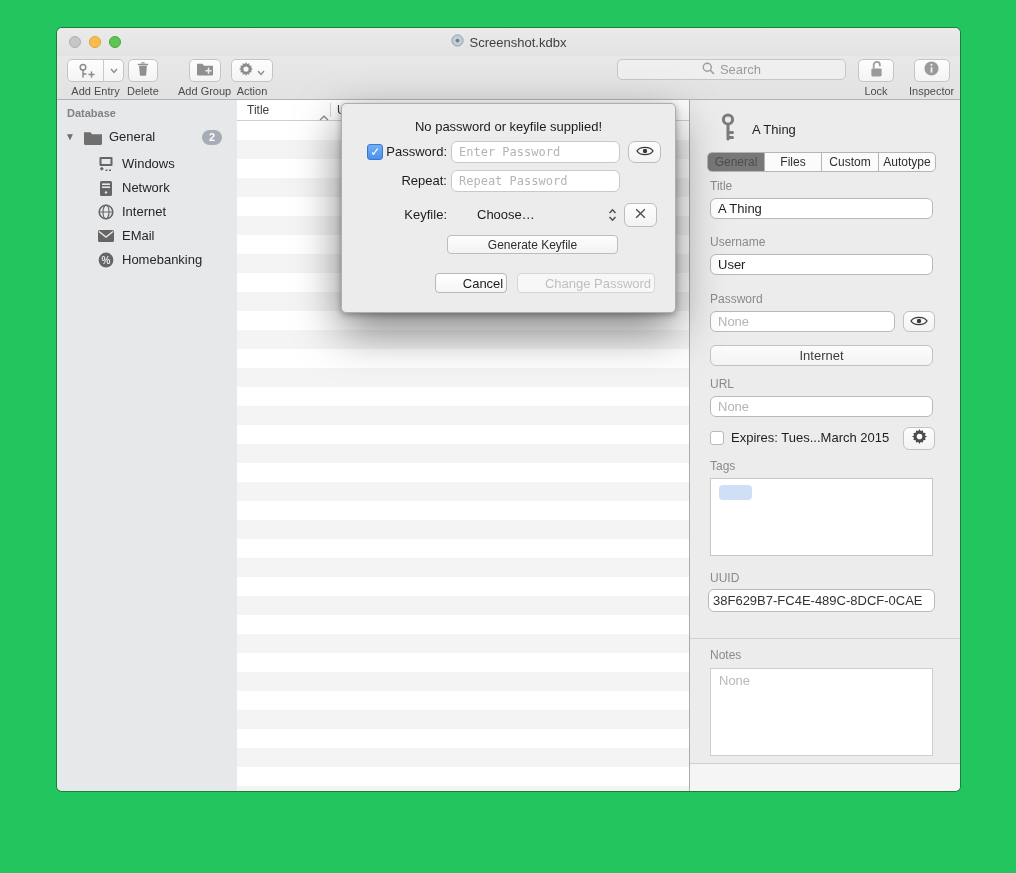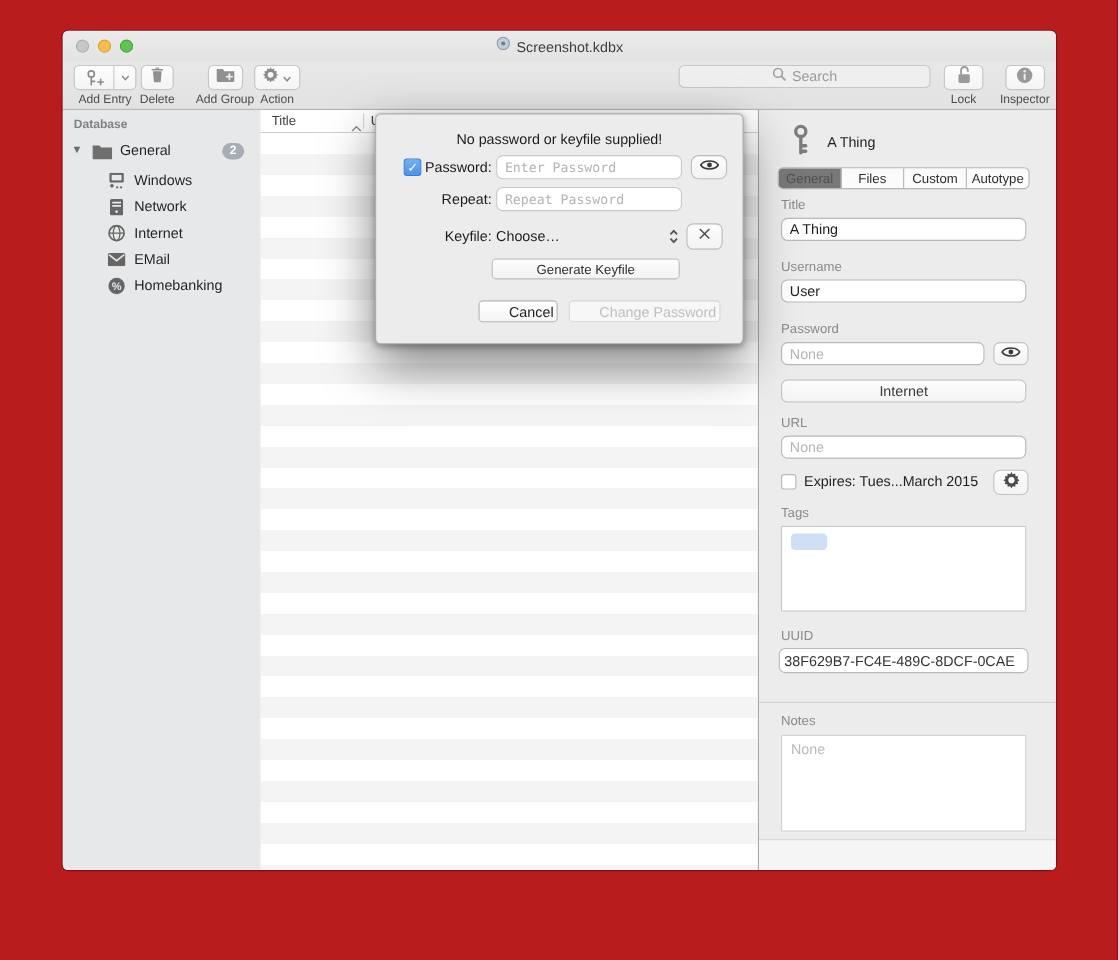--- a/index.html
+++ b/index.html
@@ -1,16 +1,16 @@
 <!DOCTYPE html>
 <html><head>
 <meta charset="utf-8">
 <style>
   html,body{margin:0;padding:0;background:#000;}
-  .canvas{position:relative;width:1016px;height:873px;background:#b91c1c;overflow:hidden;
+  .canvas{position:relative;width:1016px;height:873px;background:#22c55e;overflow:hidden;
           font-family:"Liberation Sans",sans-serif;-webkit-font-smoothing:antialiased;}
   .window{position:absolute;left:57px;top:28px;width:903px;height:763px;border-radius:5px;
           background:#ececec;overflow:hidden;box-shadow:0 0 0 1px rgba(0,0,0,.35);}
 
   
   .titlebar{position:relative;height:28px;background:linear-gradient(#eaeaea,#e3e3e3);}
   .lights{position:absolute;left:12px;top:8px;display:flex;gap:8px;}
   .light{width:12px;height:12px;border-radius:50%;}
   .light.close{background:#c6c6c6;border:1px solid #b0b0b0;box-sizing:border-box;}
   .light.min{background:#f7bd4e;border:1px solid #e0a531;box-sizing:border-box;}
@@ -99,21 +99,21 @@
   .dlg-label-zone{width:87px;display:flex;align-items:center;justify-content:flex-end;flex:none;}
   .dlg-label{font-size:13px;color:#1c1c1c;}
   .dlg-chk{width:16px;height:16px;border-radius:3px;background:linear-gradient(#72b0f4,#4a90ee);
            border:1px solid #3878d0;color:#fff;font-size:12px;line-height:15px;text-align:center;
            box-sizing:border-box;margin-right:3px;flex:none;}
   .dlg-input{width:169px;height:22px;margin-left:4px;background:#fff;border:1px solid #c9c9c9;border-radius:6px;
              font-family:"DejaVu Sans Mono",monospace;font-size:12px;color:#333;padding:0 7px;box-sizing:border-box;outline:none;}
   .dlg-input::placeholder{color:#b4b4b4;}
   .round-btn{width:33px;height:22px;margin-left:8px;background:linear-gradient(#fdfdfd,#f3f3f3);border:1px solid #bdbdbd;
              border-radius:7px;display:flex;align-items:center;justify-content:center;box-sizing:border-box;flex:none;}
-  .popup-value{font-size:13px;color:#1c1c1c;margin-left:4px;}
+  .popup-value{font-size:13px;color:#1c1c1c;margin-left:30px;}
   .popup-stepper{margin-left:auto;display:flex;align-items:center;}
   .dlg-wide-btn{margin:9px 0 0 105px;width:171px;height:19px;background:linear-gradient(#fdfdfd,#f3f3f3);
                 border:1px solid #bdbdbd;border-radius:4px;font-size:12px;color:#2e2e2e;
                 display:flex;align-items:center;justify-content:center;box-sizing:border-box;}
   .dlg-buttons{display:flex;margin:19px 18px 0 93px;gap:10px;}
   .btn{height:20px;border-radius:4px;font-size:13px;display:flex;align-items:center;justify-content:center;box-sizing:border-box;padding-left:24px;}
   .btn.cancel{width:72px;background:linear-gradient(#ffffff,#f5f5f5);border:1px solid #b8b8b8;color:#1c1c1c;}
   .btn.disabled{width:138px;background:#f7f7f7;border:1px solid #d6d6d6;color:#bfbfbf;}
 </style>
 </head>

